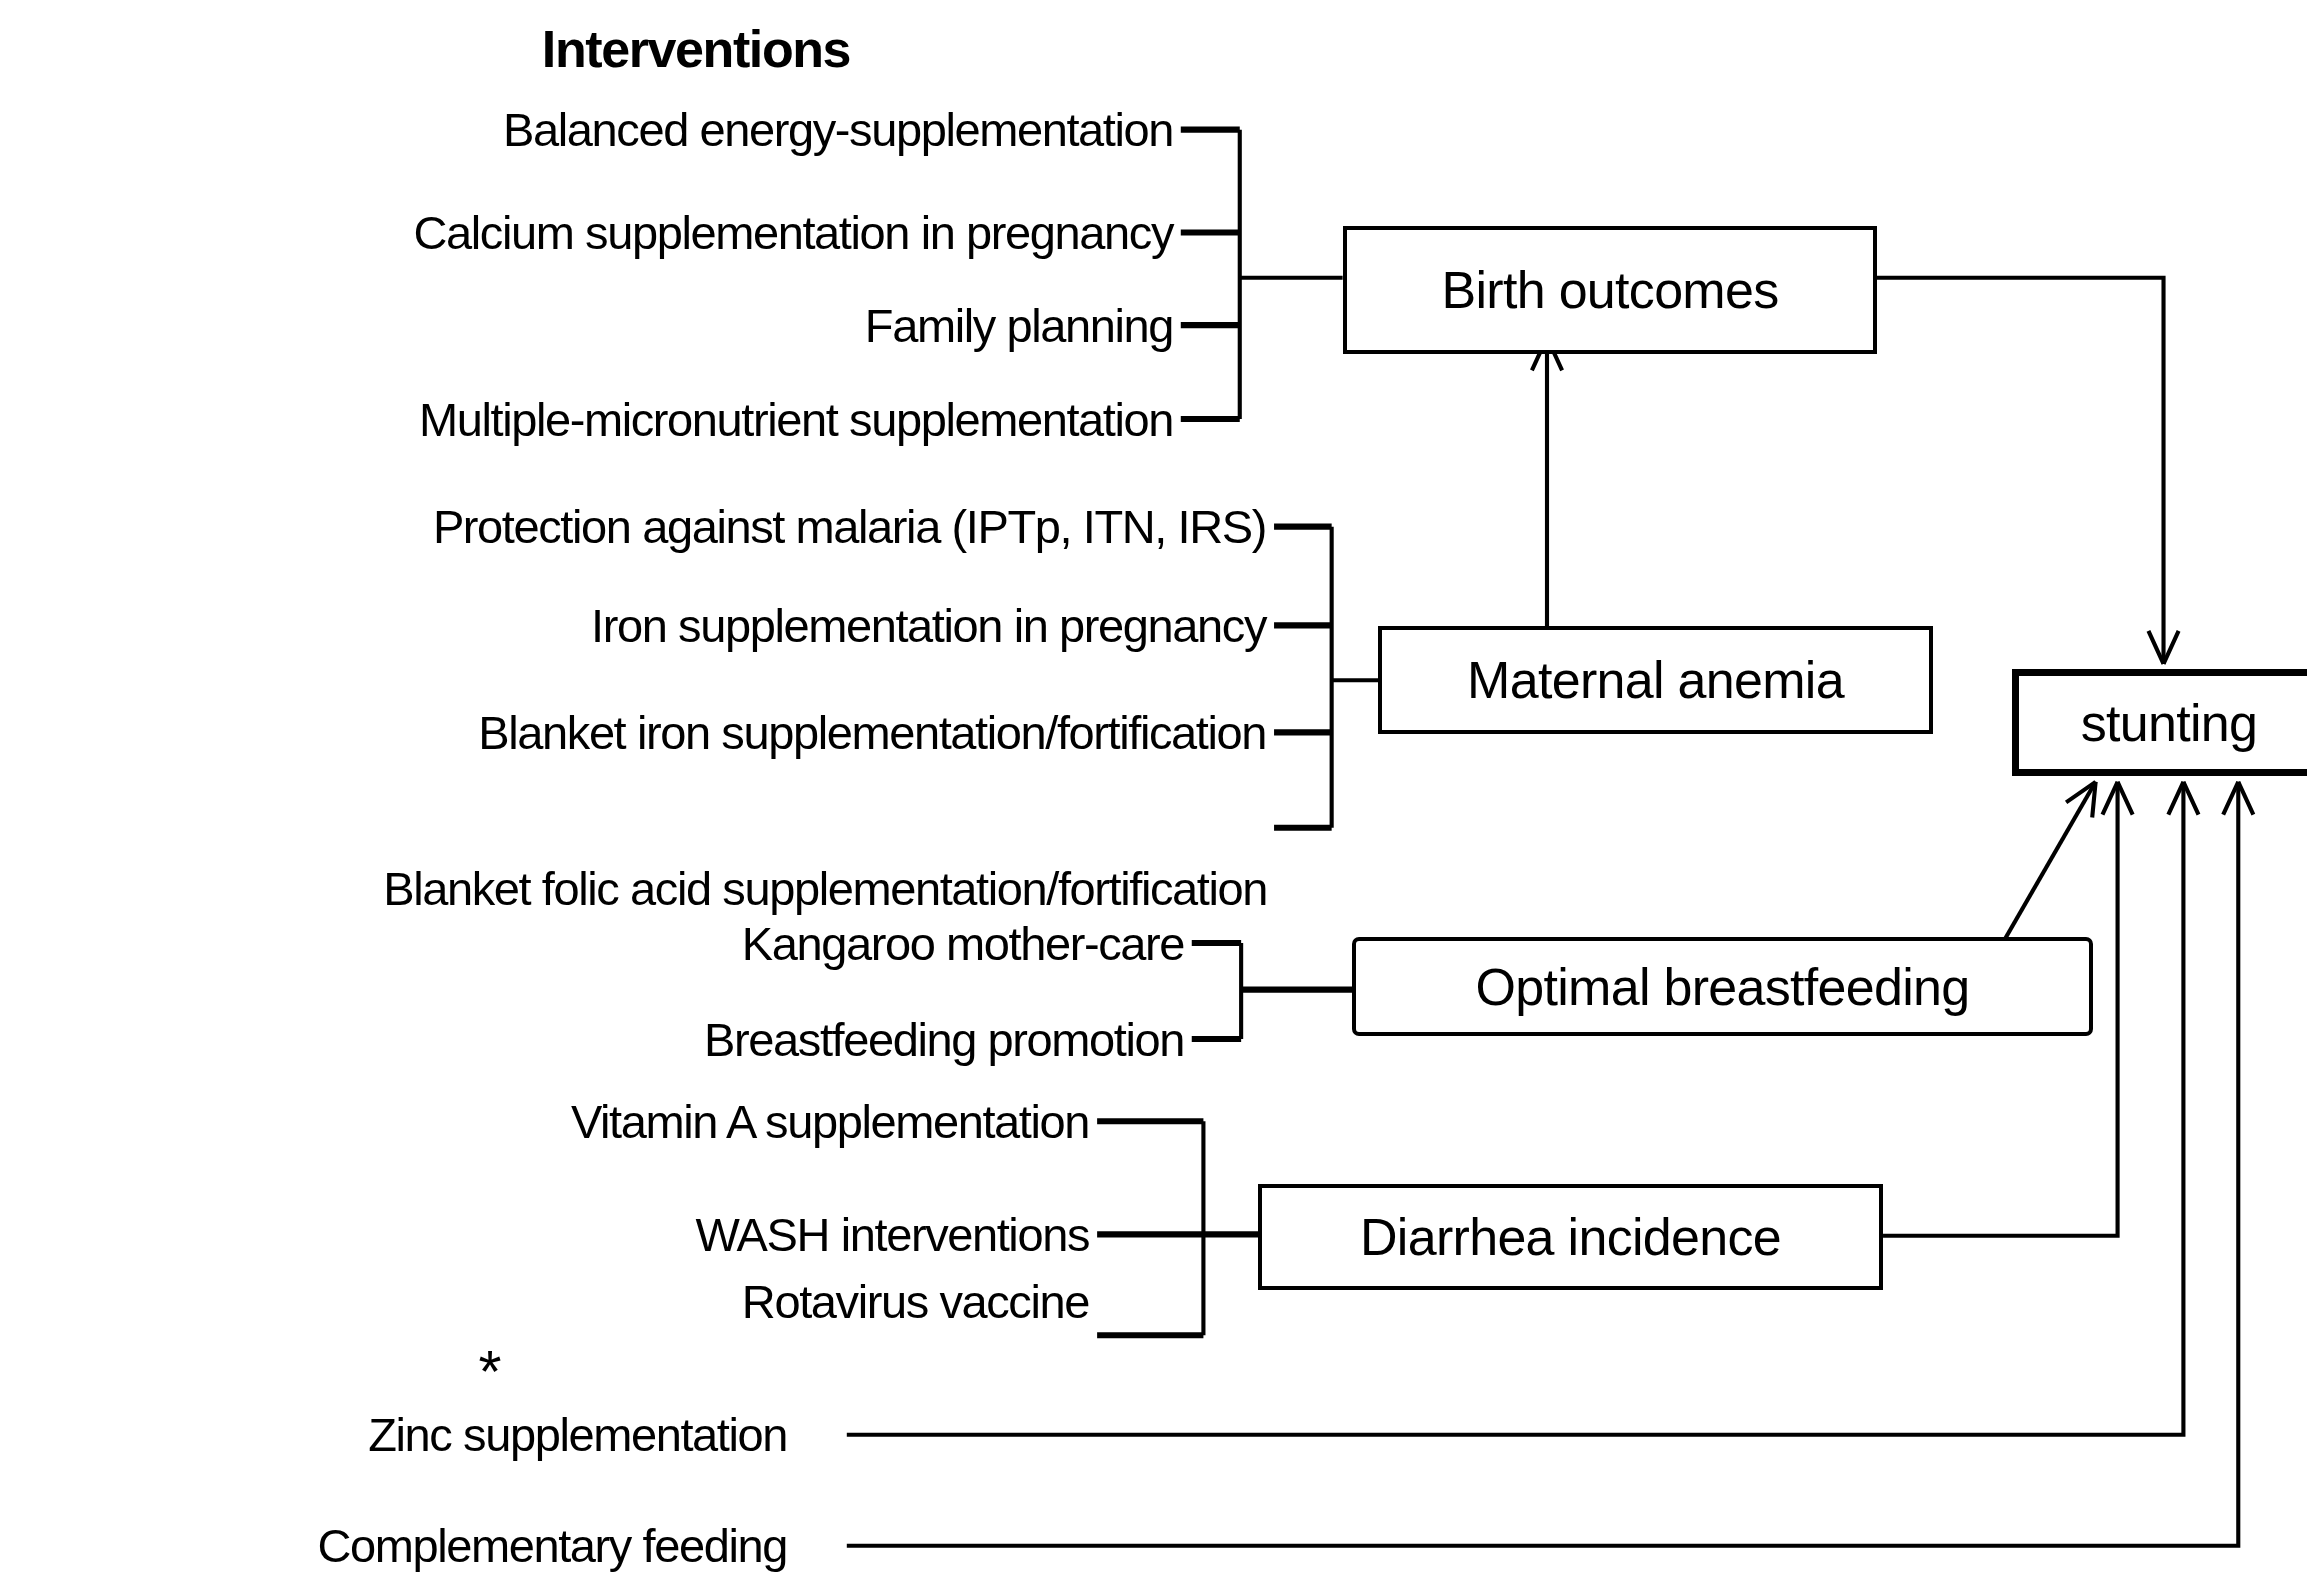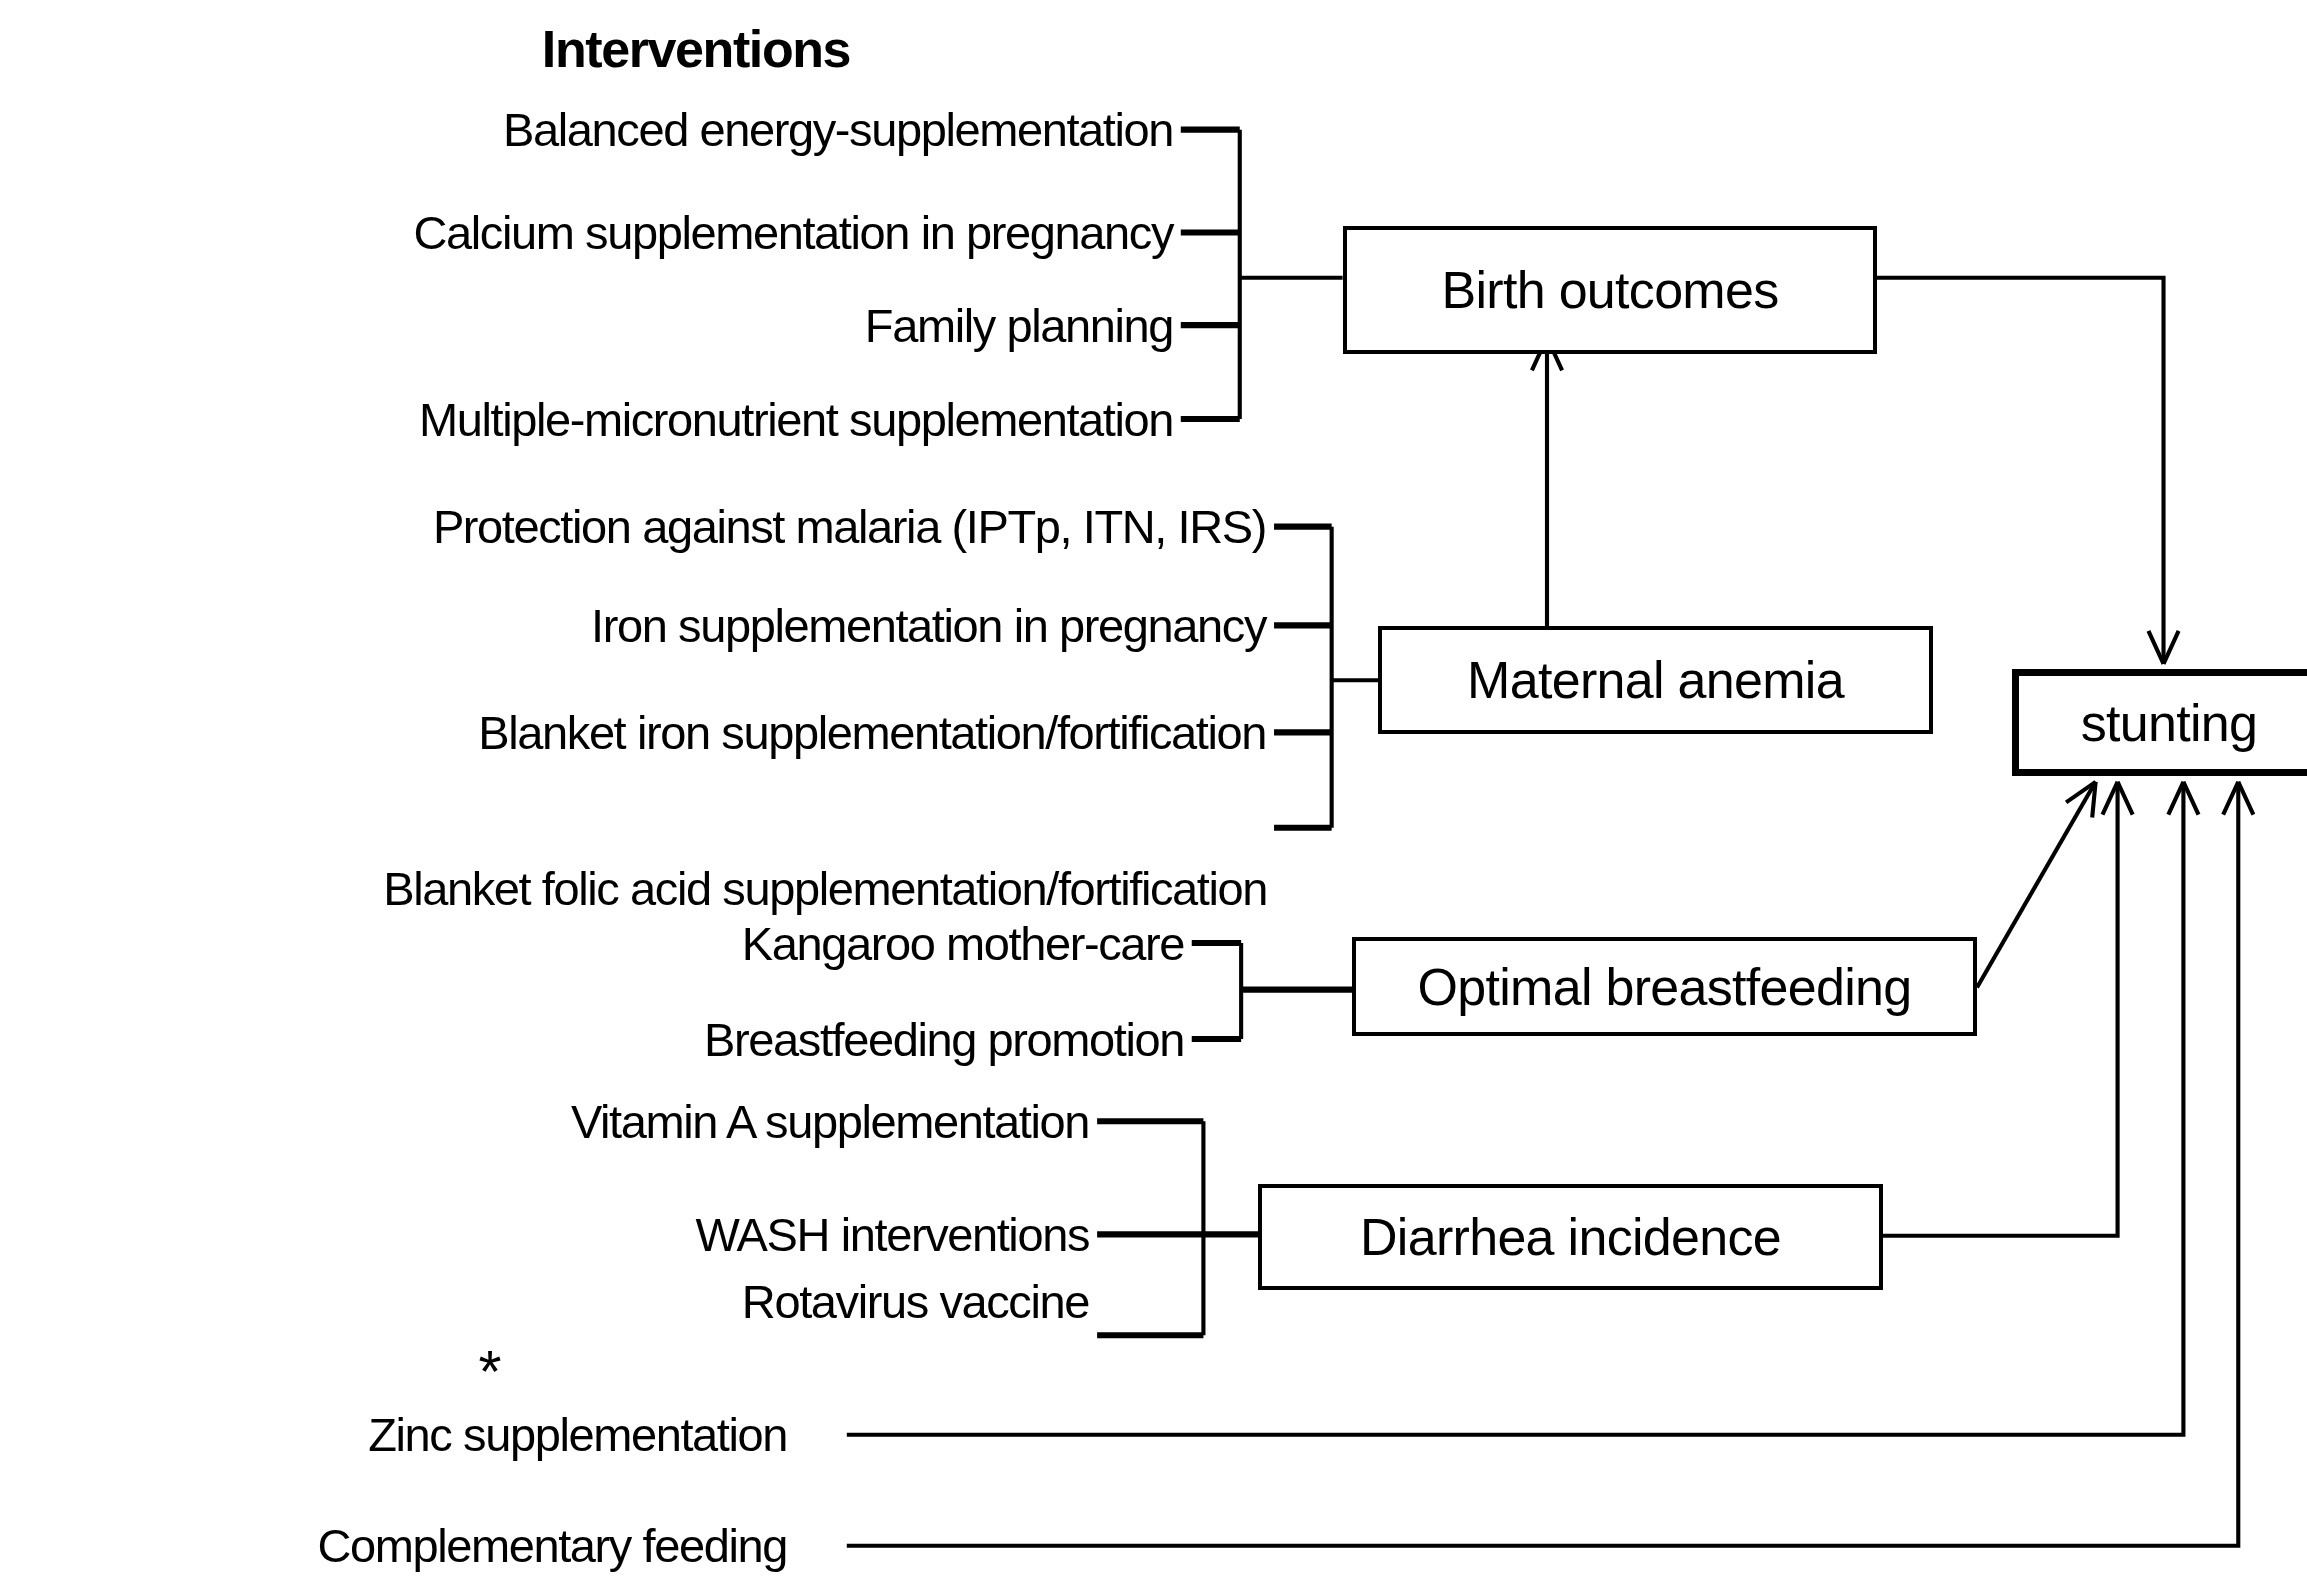--- a/index.html
+++ b/index.html
@@ -150,21 +150,21 @@
   </div>
 
   <div class="node-box" style="left:1337px; top:626px; width:555px; height:108px;">
     <span>Maternal anemia</span>
   </div>
 
   <div class="node-box final" style="left:1971px; top:669px; width:314px; height:107px;">
     <span>stunting</span>
   </div>
 
-  <div class="node-box" style="left:1311px; top:937px; width:625px; height:99px;">
+  <div class="node-box" style="left:1311px; top:937px; width:741px; height:99px;border-radius:7px;">
     <span>Optimal breastfeeding</span>
   </div>
 
   <div class="node-box" style="left:1217px; top:1184px; width:625px; height:106px;">
     <span>Diarrhea incidence</span>
   </div>
 
 </div>
 
 

